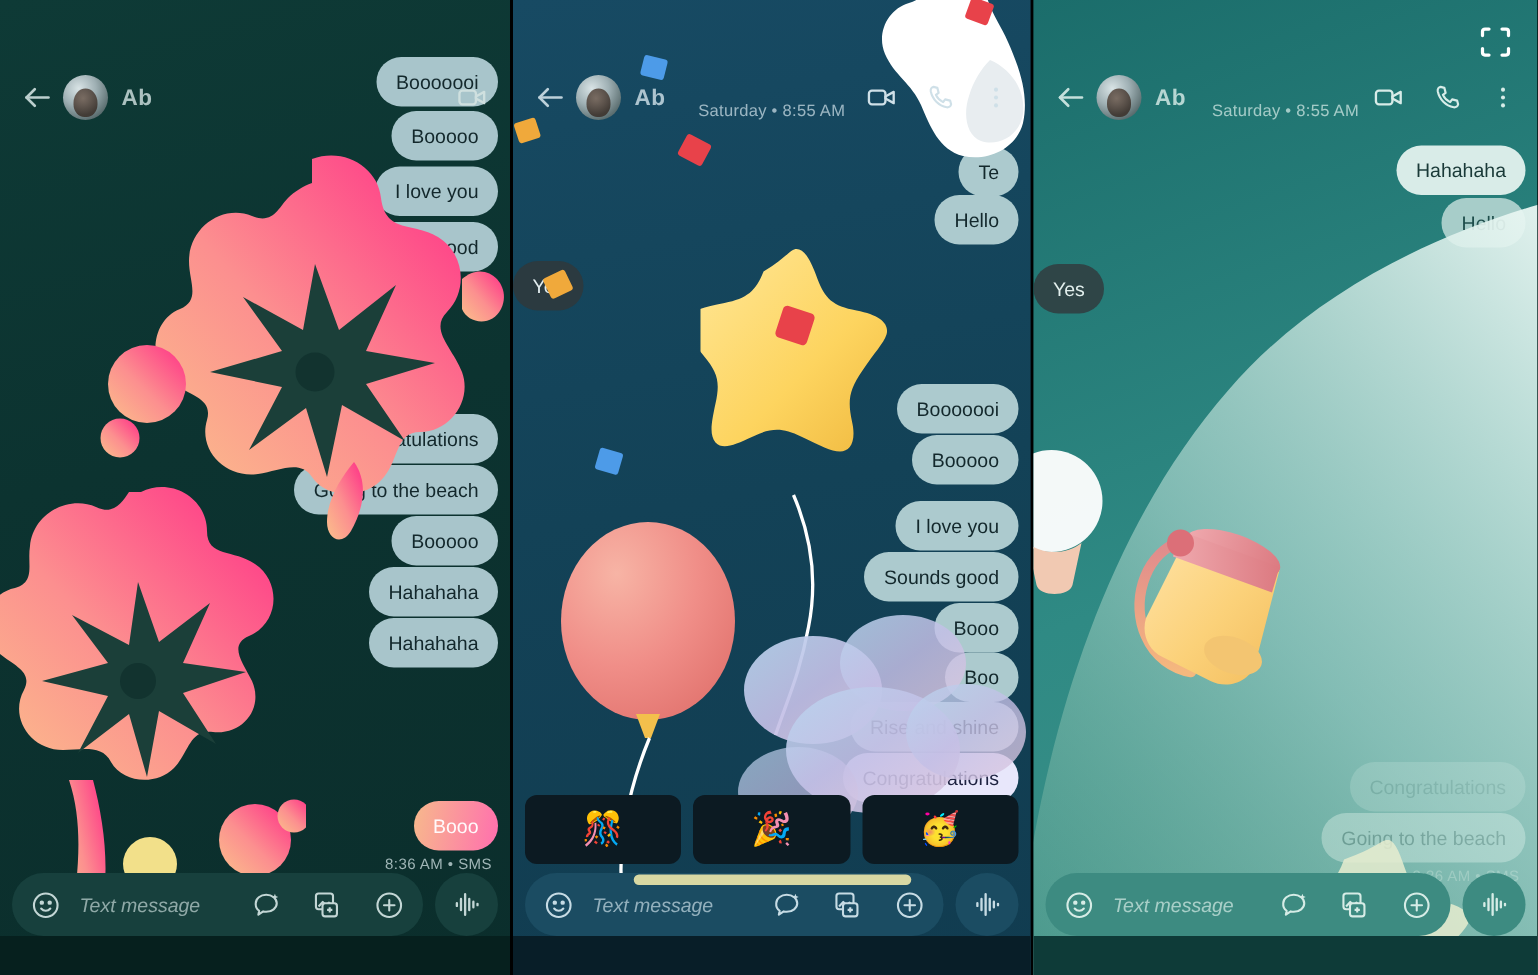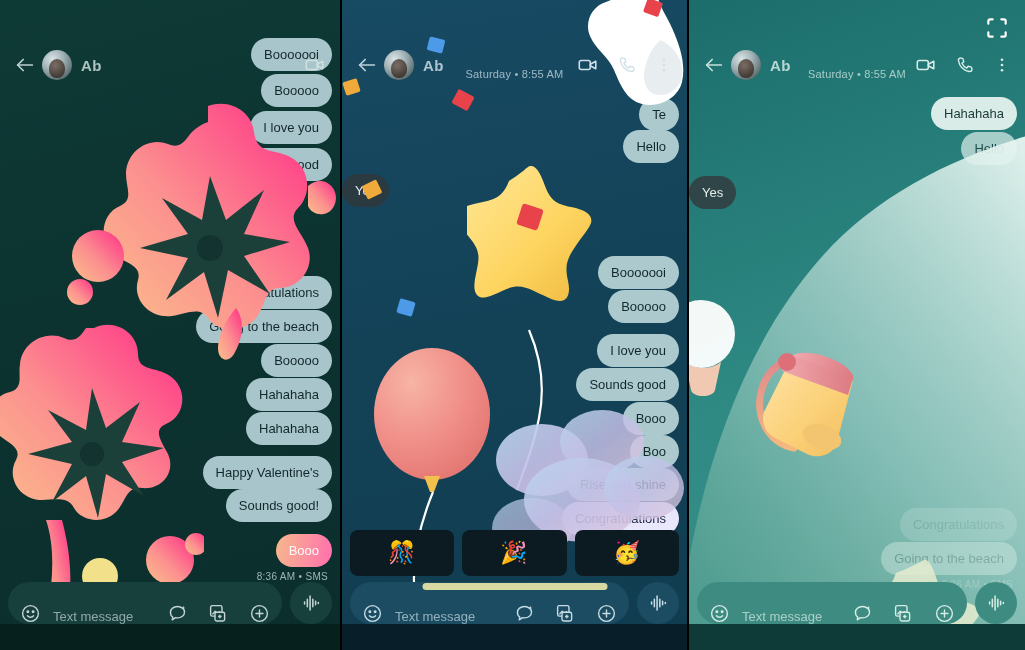--- a/index.html
+++ b/index.html
@@ -47,21 +47,21 @@
   .p2 .recv{background:#2b3a40;color:#e3edef;}
   .p3 .recv{background:#2f4547;color:#e2efed;}
   .special{background:#e8e7fb !important;color:#1d2240 !important;}
   .stamp{position:absolute;right:12px;font-size:10px;letter-spacing:.3px;}
   .p1 .stamp{color:#9fb5b6;}
   .p2 .stamp{color:#9fc0d0;}
   .p3 .stamp{color:#b9d7ce;opacity:.55;}
 
   
   .composer{position:absolute;left:0;right:0;bottom:26px;height:42px;display:flex;align-items:center;gap:8px;padding:0 8px;box-sizing:border-box;z-index:45;}
-  .cbar{flex:1;height:42px;border-radius:21px;display:flex;align-items:flex-end;padding:0 12px;box-sizing:border-box;}
+  .cbar{flex:1;height:42px;border-radius:21px;display:flex;align-items:center;padding:0 12px;box-sizing:border-box;font-style:italic;}
   .p1 .cbar{background:#17403d;}
   .p2 .cbar{background:#1b4c62;}
   .p3 .cbar{background:#3d8b81;}
   .ph{margin-left:12px;font-size:13px;opacity:.7;flex:1;}
   .p1 .ph{color:#c3d6d5;}.p2 .ph{color:#c6dbe4;}.p3 .ph{color:#d6ece6;}
   .cicons{display:flex;align-items:center;gap:20px;}
   .micbtn{width:42px;height:42px;border-radius:50%;display:flex;align-items:center;justify-content:center;}
   .p1 .micbtn{background:#17403d;}.p2 .micbtn{background:#1b4c62;}.p3 .micbtn{background:#3d8b81;}
   .navbar{position:absolute;left:0;right:0;bottom:0;height:26px;z-index:46;}
   .p1 .navbar{background:#06201e;}.p2 .navbar{background:#081e28;}.p3 .navbar{background:#0e3b38;}
@@ -89,22 +89,20 @@
     <div class="thread">
       <div class="msg sent" style="top:-46px;">Booooooi</div>
       <div class="msg sent" style="top:-10px;">Booooo</div>
       <div class="msg sent" style="top:27px;">I love you</div>
       <div class="msg sent" style="top:64px;">Sounds good</div>
       <div class="msg sent" style="top:192px;">Congratulations</div>
       <div class="msg sent" style="top:226px;">Going to the beach</div>
       <div class="msg sent" style="top:260px;">Booooo</div>
       <div class="msg sent" style="top:294px;">Hahahaha</div>
       <div class="msg sent" style="top:328px;">Hahahaha</div>
-      <div class="msg sent" style="top:372px;">Happy Valentine's</div>
-      <div class="msg sent" style="top:405px;">Sounds good!</div>
       <div class="msg sent" style="top:450px;background:linear-gradient(100deg,#f7b98c,#ff6fae);color:#fff9fb;">Booo</div>
       <div class="stamp" style="top:487px;">8:36 AM • SMS</div>
     </div>
 
     <svg class="splat" style="left:58px;top:96px;" width="290" height="300" viewBox="0 0 290 300">
       <defs>
         <linearGradient id="g1" x1="0" y1="1" x2="1" y2="0">
           <stop offset="0" stop-color="#fbc08b"></stop>
             <stop offset="45%" stop-color="#fc8f8f"></stop>
             <stop offset="100%" stop-color="#ff2e87"></stop>

